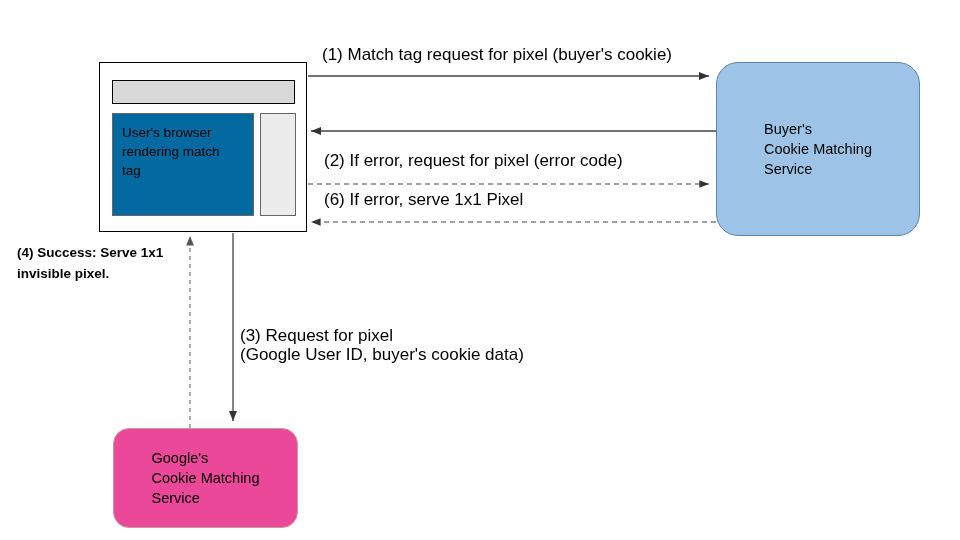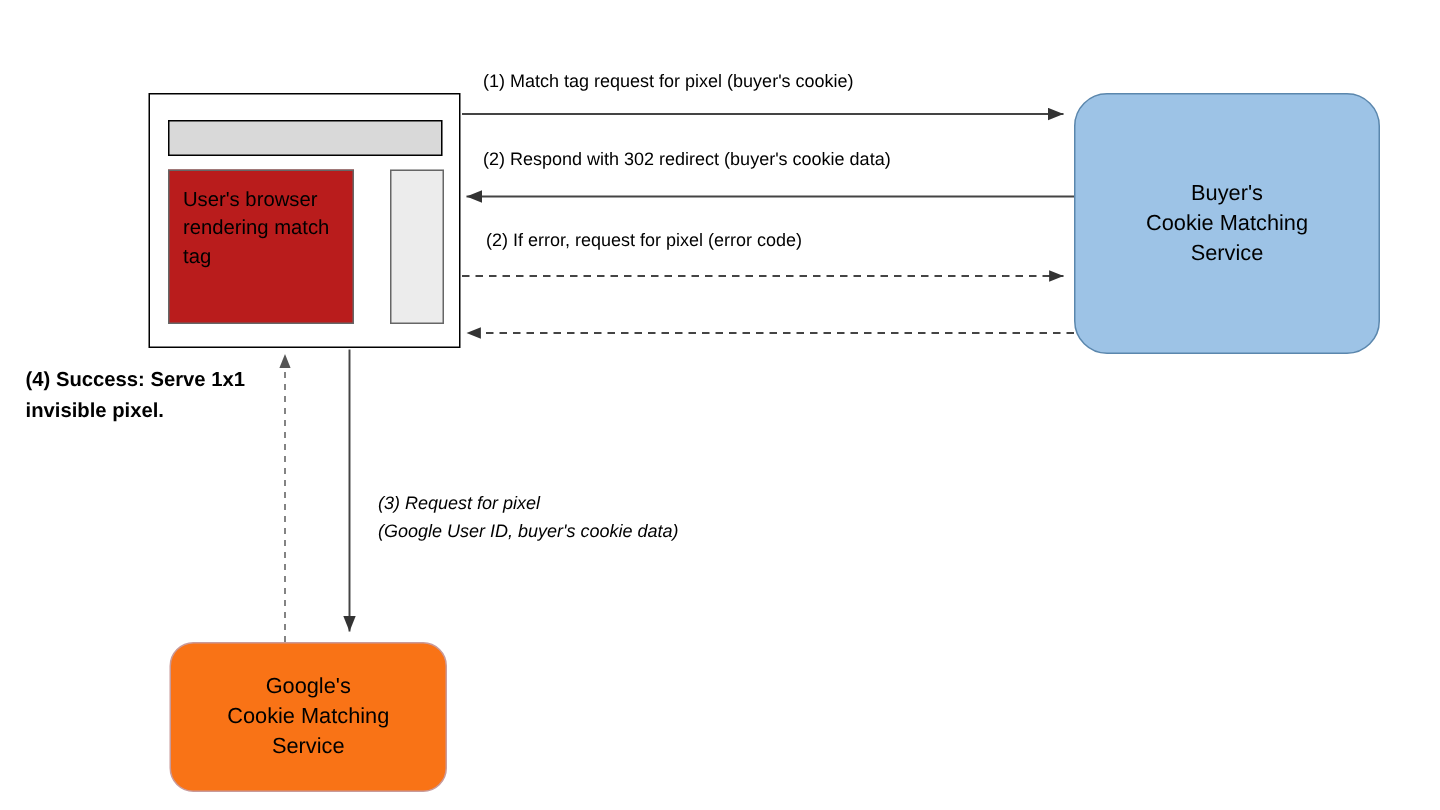--- a/index.html
+++ b/index.html
@@ -43,23 +43,23 @@
     width: 183px;
     height: 24px;
     background: #d9d9d9;
     border: 1.4px solid #000000;
     box-sizing: border-box;
   }
   .browser-content {
     position: absolute;
     left: 12px;
     top: 50px;
-    width: 124px;
+    width: 142px;
     height: 103px;
-    background: #b91c1c;
+    background: #0369a1;
     border: 1.2px solid #666666;
     box-sizing: border-box;
   }
   .browser-content-text {
     position: absolute;
     left: 9px;
     top: 9px;
     width: 128px;
     font-size: 13.5px;
     line-height: 19px;
@@ -77,58 +77,57 @@
     box-sizing: border-box;
   }
 
   
   .service-box {
     position: absolute;
     box-sizing: border-box;
     display: flex;
     align-items: center;
     justify-content: center;
-    text-align: center;
     font-size: 14.5px;
     line-height: 20px;
     color: #000000;
     white-space: pre-line;
   }
   .service-buyer {
     left: 716px;
     top: 62px;
     width: 204px;
     height: 174px;
     background: #9dc3e6;
     border: 1.2px solid #5b87ad;
     border-radius: 22px;
   }
   .service-google {
     left: 113px;
     top: 428px;
     width: 185px;
     height: 100px;
-    background: #f97316;
+    background: #ec4899;
     border: 1.2px solid #c99a9a;
     border-radius: 16px;
   }
 
   
   .edge-label {
     position: absolute;
-    font-size: 12px;
+    font-size: 17px;
     line-height: 19px;
     color: #000000;
     white-space: pre-line;
   }
   .label-1 { left: 322px; top: 45px; }
   .label-2 { left: 322px; top: 97px; }
   .label-5 { left: 324px; top: 151px; }
   .label-6 { left: 324px; top: 190px; }
-  .label-3 { left: 252px; top: 326px; font-style: italic; }
+  .label-3 { left: 240px; top: 326px; }
 
   .side-note {
     position: absolute;
     left: 17px;
     top: 243px;
     width: 172px;
     font-size: 13.5px;
     line-height: 20.5px;
     color: #000000;
     white-space: pre-line;
@@ -189,24 +188,24 @@
   </div>
 
   <div class="service-box service-google">
     <span>Google's
 Cookie Matching
 Service</span>
   </div>
 
   <div class="edge-label label-1">(1)  Match tag request for pixel (buyer's cookie)</div>
 
-  <div class="edge-label label-2">(2)  Respond with 302 redirect (buyer's cookie data)</div>
 
   <div class="edge-label label-5">(2) If error, request for pixel (error code)</div>
 
+  <div class="edge-label label-6">(6) If error, serve 1x1 Pixel</div>
 
   <div class="edge-label label-3">(3)  Request for pixel
 (Google User ID, buyer's cookie data)</div>
 
   <div class="side-note">(4) Success: Serve 1x1
 invisible pixel.</div>
 
 
 </div>
 

